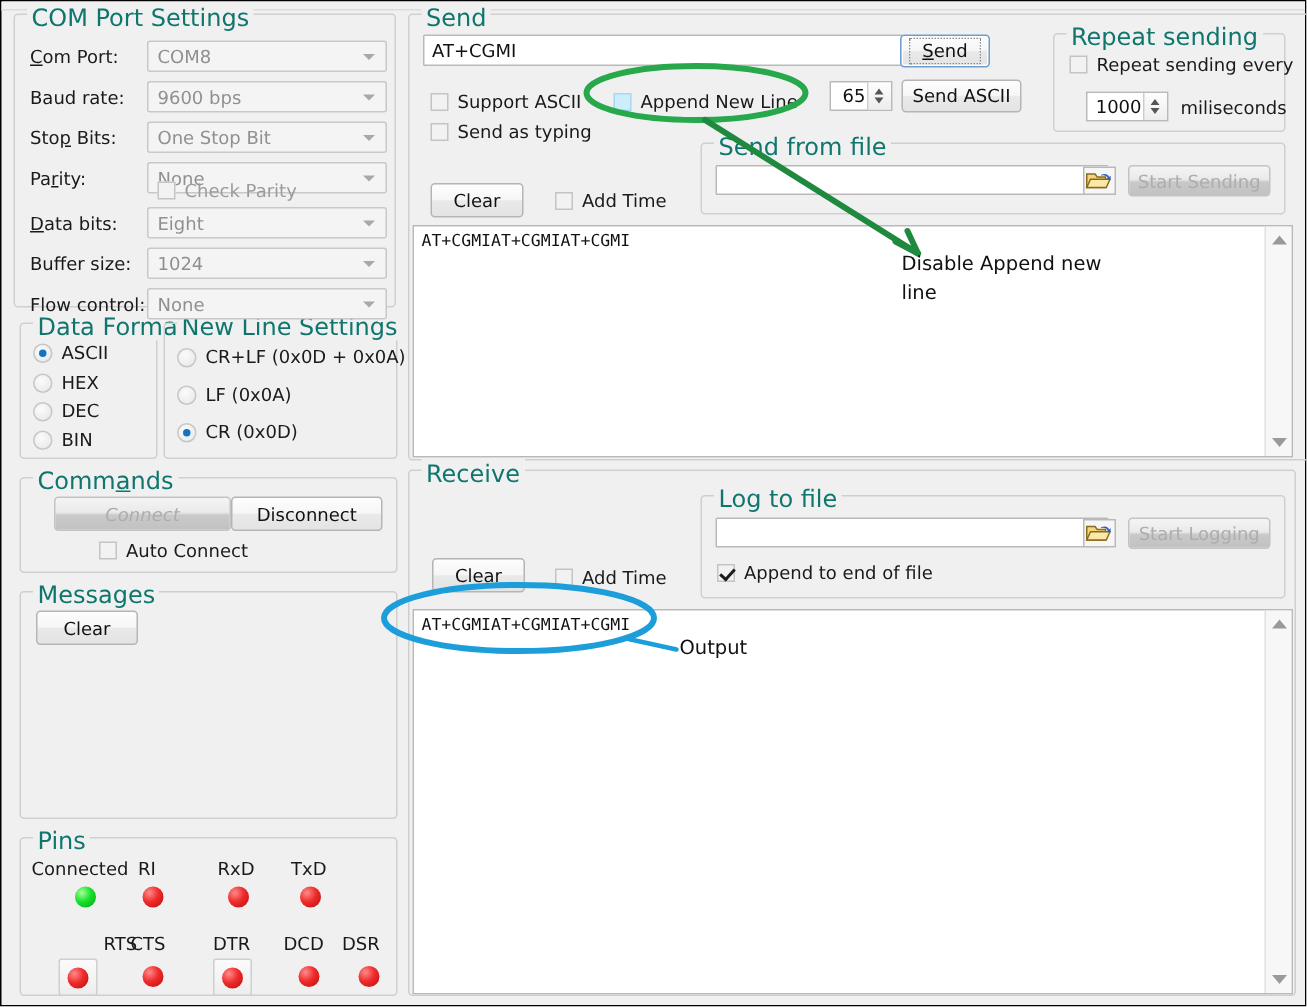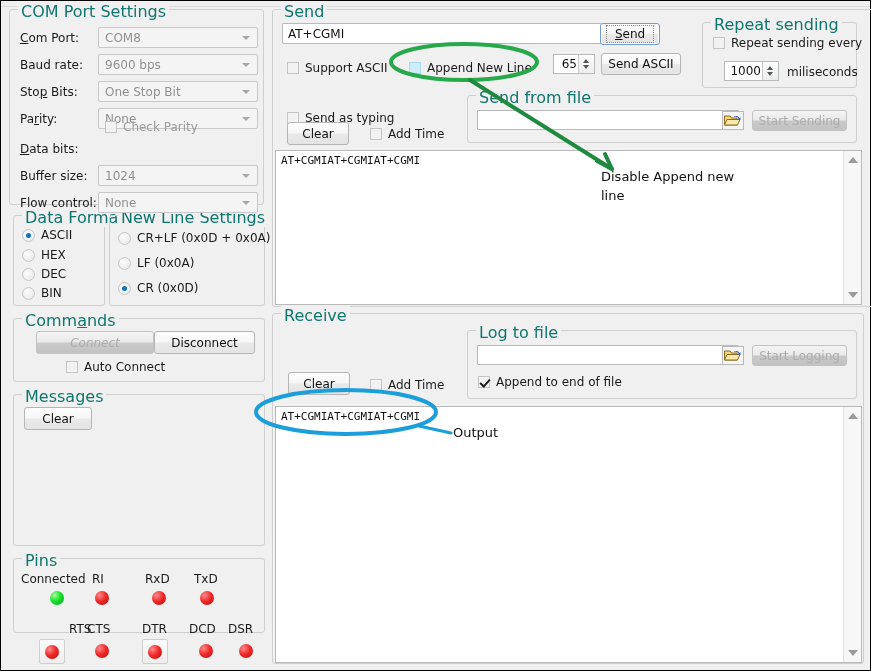--- a/index.html
+++ b/index.html
@@ -249,20 +249,24 @@
       <span class="ctext">None</span>
       <span class="arrow"></span>
     </div>
 
     <div class="cbx" style="left:95px; top:110px;">
       <span class="box"></span>
       <span class="ctxt" style="color:#9b9b9b;">Check Parity</span>
     </div>
 
     <span class="lbl" style="left:10px; top:132px;"><u class="acc">D</u>ata bits:</span>
+    <div class="combo" style="left:88px; top:128px; width:160px;">
+      <span class="ctext">Eight</span>
+      <span class="arrow"></span>
+    </div>
 
     <span class="lbl" style="left:10px; top:159px;">Buffer size:</span>
     <div class="combo" style="left:88px; top:155px; width:160px;">
       <span class="ctext">1024</span>
       <span class="arrow"></span>
     </div>
 
     <span class="lbl" style="left:10px; top:186px; z-index:3;">Flow control:</span>
     <div class="combo" style="left:88px; top:182px; width:160px; z-index:3;">
       <span class="ctext">None</span>
@@ -320,21 +324,21 @@
     </div>
   </div>
 
   <div class="group" style="left:12px; top:393px; width:252px; height:152px;">
     <span class="gtitle">Messages</span>
     <div class="btn" style="left:10px; top:12px; width:68px;">
       <span>Clear</span>
     </div>
   </div>
 
-  <div class="group" style="left:12px; top:557px; width:252px; height:75px;text-decoration:underline;">
+  <div class="group" style="left:12px; top:557px; width:252px; height:106px;text-decoration:underline;">
     <span class="gtitle">Pins</span>
 
     <span class="lbl" style="left:7px; top:13px;">Connected</span>
     <span class="led green" style="left:36px; top:32px;"></span>
 
     <span class="lbl" style="left:78px; top:13px;">RI</span>
     <span class="led red" style="left:81px; top:32px;"></span>
 
     <span class="lbl" style="left:131px; top:13px;">RxD</span>
     <span class="led red" style="left:138px; top:32px;"></span>
@@ -371,21 +375,21 @@
 
     <div class="btn focus" style="left:327px; top:13px; width:60px; height:22px;">
       <span class="inner"><u class="acc">S</u>end</span>
     </div>
 
     <div class="cbx" style="left:14px; top:51px;">
       <span class="box"></span>
       <span class="ctxt">Support ASCII</span>
     </div>
 
-    <div class="cbx" style="left:14px; top:71px;margin-top:30px;">
+    <div class="cbx" style="left:14px; top:71px;">
       <span class="box"></span>
       <span class="ctxt">Send as typing</span>
     </div>
 
     <div class="cbx" style="left:136px; top:51px;">
       <span class="box hl"></span>
       <span class="ctxt">Append New Line</span>
     </div>
 
     <div class="spin" style="left:280px; top:44px; width:42px;">

